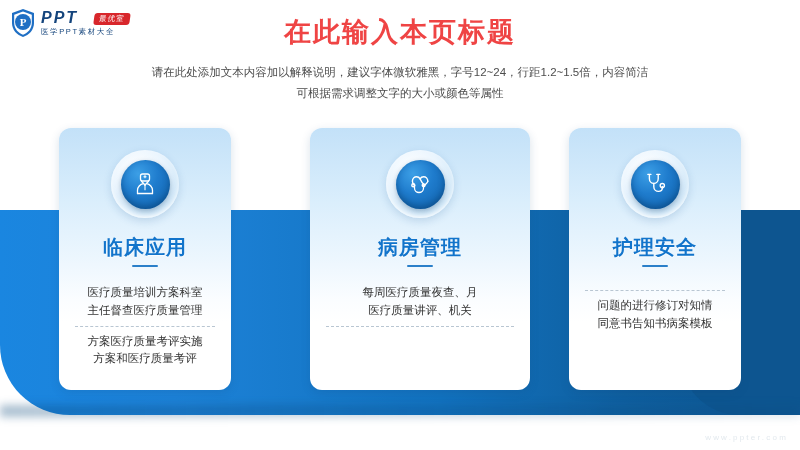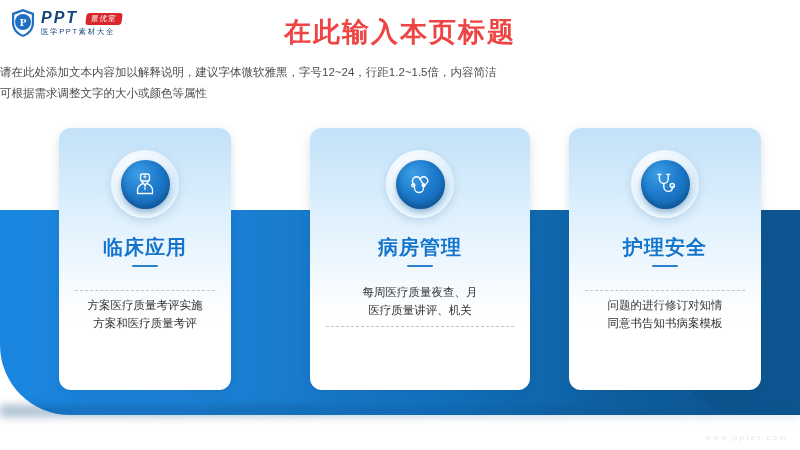--- a/index.html
+++ b/index.html
@@ -24,56 +24,56 @@
   .band-shadow{
     position:absolute;left:0;top:405px;width:800px;height:12px;
     background:linear-gradient(90deg,rgba(10,70,120,.35),rgba(10,70,120,.12));
     filter:blur(4px);
   }
 
   
   .logo{position:absolute;left:10px;top:8px;display:flex;align-items:center;gap:5px;}
   .shield{width:26px;height:30px;position:relative;flex:none;}
   .logo-text{display:flex;flex-direction:column;line-height:1;gap:2px;}
-  .logo-row1{display:flex;align-items:center;gap:8px;}
+  .logo-row1{display:flex;align-items:center;gap:16px;}
   .logo-ppt{
     font-size:16px;font-weight:bold;font-style:italic;color:#14447c;
     letter-spacing:2px;
   }
   .logo-badge{
     background:#d8262b;color:#fff;font-size:7.5px;padding:2px 5px;
     border-radius:3px;letter-spacing:1px;white-space:nowrap;
     transform:skewX(-8deg);
   }
   .logo-sub{
     font-size:7.5px;color:#14447c;letter-spacing:1.6px;white-space:nowrap;
   }
 
   .page-title{
     position:absolute;left:0;right:0;top:14px;text-align:center;
     font-size:27px;font-weight:bold;color:#ef4444;letter-spacing:2px;
   }
   .page-sub{
-    position:absolute;left:0;right:0;top:62px;
+    position:absolute;left:0;right:0;top:62px;text-align:center;
     font-size:11.5px;color:#4c4c4c;line-height:1.85;
   }
   .page-sub div{white-space:nowrap;}
 
   
   .cards{position:absolute;left:0;top:0;width:800px;height:450px;}
   .card{
     position:absolute;top:128px;width:172px;height:262px;
     border-radius:12px;
     background:linear-gradient(180deg,#c3e1f8 0%,#daeefc 28%,#eef7fe 52%,#fbfdff 66%,#ffffff 74%,#ffffff 100%);
     box-shadow:0 3px 10px rgba(20,70,120,.16);
     overflow:hidden;
   }
   .card.c1{left:59px;}
   .card.c2{left:310px;padding-left:48px;}
-  .card.c3{left:569px;padding-left:20px;}
+  .card.c3{left:569px;}
 
   .icon-wrap{
     position:absolute;left:50%;top:22px;transform:translateX(-50%);
     width:68px;height:68px;border-radius:50%;
     background:radial-gradient(circle at 38% 30%,#ffffff 0%,#eaf5fe 42%,#cfe7f8 72%,#bcdcf3 100%);
     box-shadow:0 3px 8px rgba(30,90,150,.18), inset 0 -2px 4px rgba(255,255,255,.9);
     display:flex;align-items:center;justify-content:center;
   }
   .icon-ball{
     width:49px;height:49px;border-radius:50%;
@@ -153,20 +153,24 @@
             <path d="M9.5 10.2 L13 14 L16.5 10.2"></path>
             <path d="M5.5 22.5 v-3.2 c0-3.3 2.6-6.1 5.9-6.6 M20.5 22.5 v-3.2 c0-3.3-2.6-6.1-5.9-6.6"></path>
             <path d="M5.5 22.5 h15"></path>
             <path d="M13 14.2 v4.6" stroke-width="1.1"></path>
           </svg>
         </div>
       </div>
       <div class="card-title">临床应用</div>
       <div class="title-rule"></div>
       <div class="card-body">
+        <div class="body-block">
+          <div>医疗质量培训方案科室</div>
+          <div>主任督查医疗质量管理</div>
+        </div>
         <div class="dash-rule"></div>
         <div class="body-block">
           <div>方案医疗质量考评实施</div>
           <div>方案和医疗质量考评</div>
         </div>
       </div>
     </div>
 
     <div class="card c2">
       <div class="icon-wrap">

